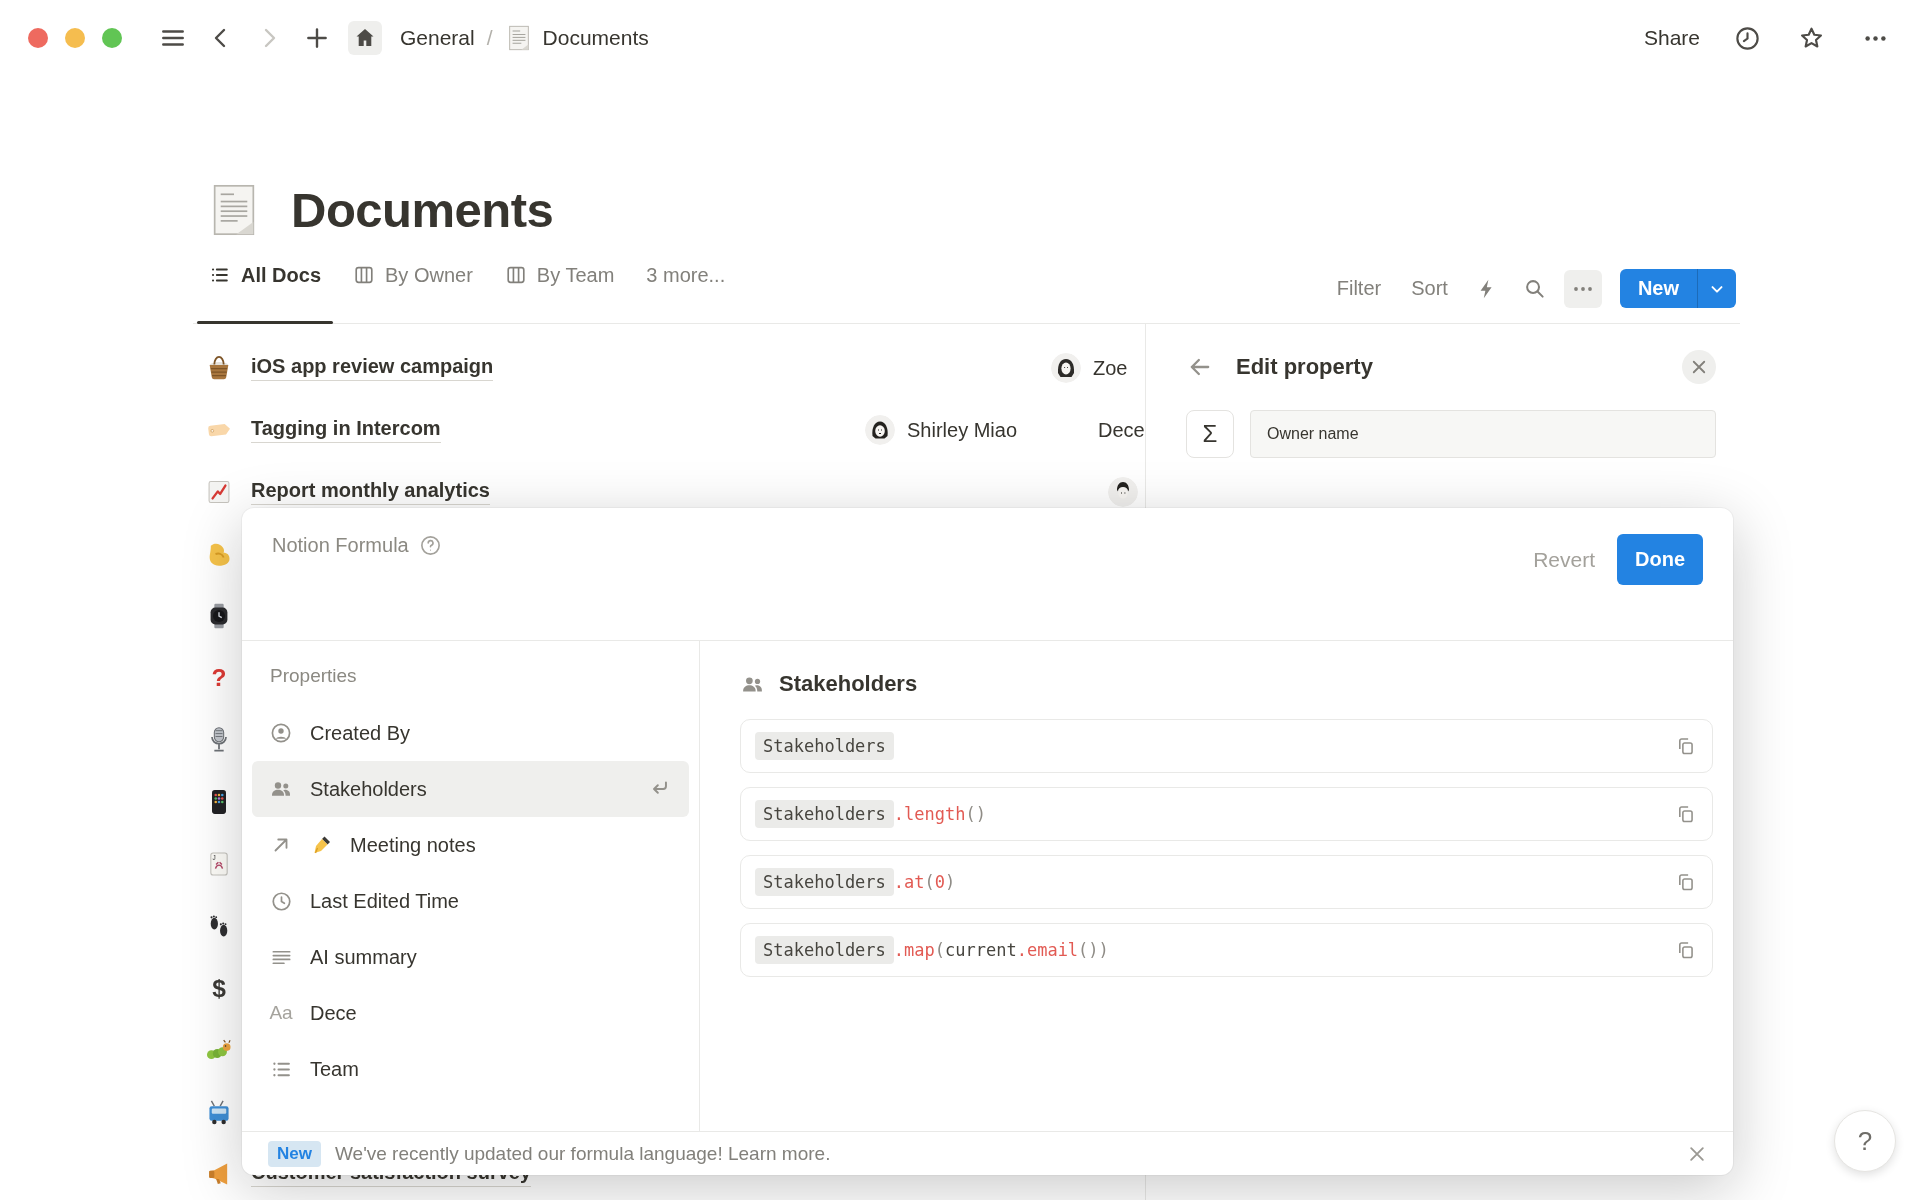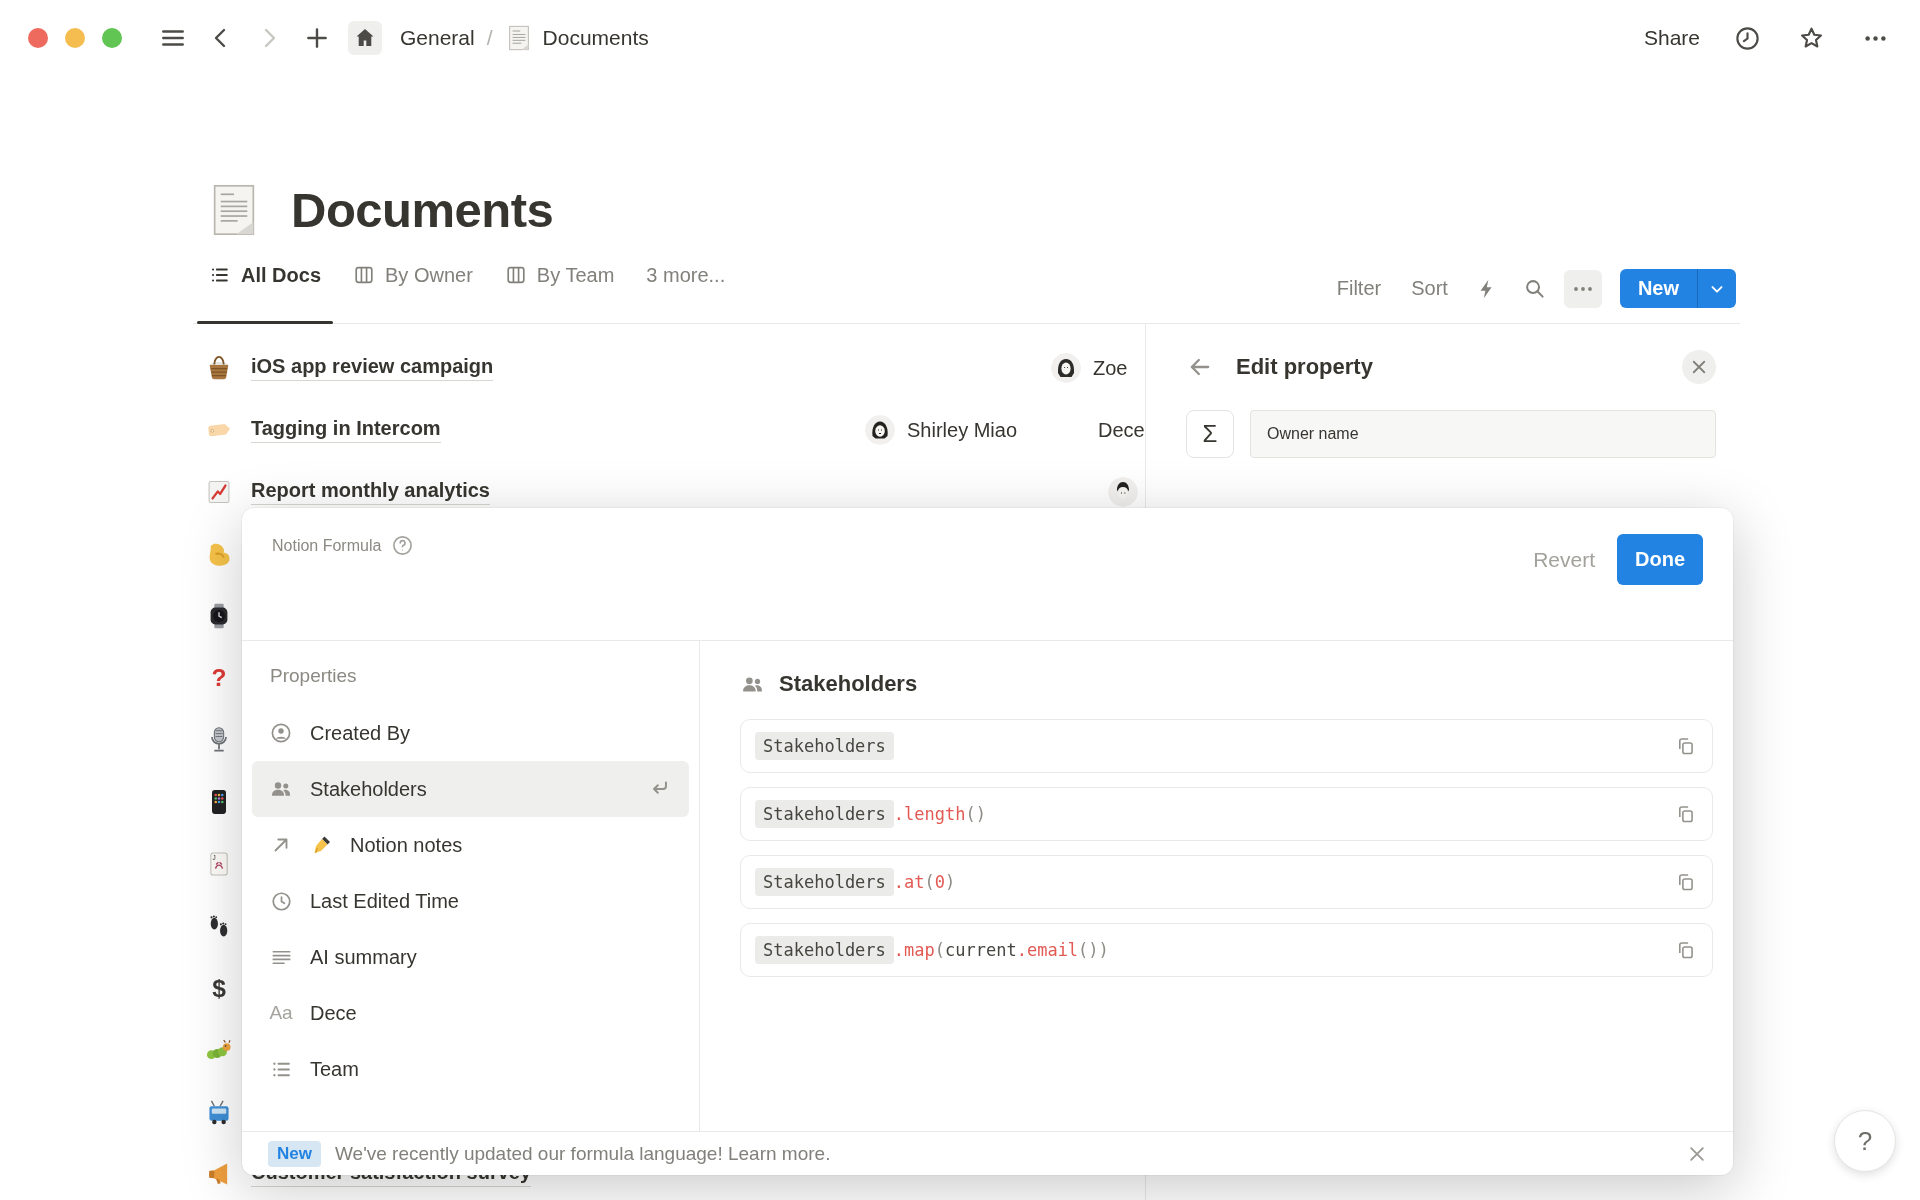--- a/index.html
+++ b/index.html
@@ -67,21 +67,21 @@
   .sigma-btn { width:48px; height:48px; border:1px solid #e4e3e0; border-radius:8px; background:#fff;
                font-size:24px; display:flex; align-items:center; justify-content:center; cursor:pointer; }
   .name-input { flex:1; height:48px; background:#f7f7f5; border:1px solid #e4e3e0; border-radius:4px;
                 font-size:16px; padding:0 16px; color:#37352f; font-family:"Liberation Sans",sans-serif; }
 
   
   .popup { position:absolute; left:242px; top:508px; width:1491px; height:667px; background:#fff;
            border-radius:12px; z-index:10; display:flex; flex-direction:column;
            box-shadow:0 0 0 1px rgba(15,15,15,0.04), 0 14px 60px rgba(15,15,15,0.22); }
   .pp-header { height:132px; padding:26px 30px; display:flex; align-items:flex-start; }
-  .pp-label { display:flex; align-items:center; gap:10px; color:#8b8982; font-size:16px; font-weight:500; }
+  .pp-label { display:flex; align-items:center; gap:10px; color:#8b8982; font-size:20px; font-weight:500; }
   .pp-actions { margin-left:auto; display:flex; align-items:center; gap:22px; }
   .revert { color:#a3a19b; font-size:21px; font-weight:500; cursor:pointer; }
   .done { background:#2383e2; color:#fff; font-size:20px; font-weight:600; padding:14px 18px;
           border-radius:6px; cursor:pointer; }
   .pp-body { flex:1; display:flex; border-top:1px solid #e9e9e7; min-height:0; }
   .props-pane { width:458px; border-right:1px solid #e9e9e7; padding:24px 10px 0 10px; }
   .props-heading { color:#8b8982; font-size:19px; font-weight:500; margin:0 0 18px 18px; }
   .pitem { height:56px; display:flex; align-items:center; gap:16px; padding:0 16px;
            border-radius:6px; font-size:20px; cursor:pointer; }
   .pitem.selected { background:#efefed; }
@@ -497,21 +497,21 @@
         <span class="picon">
             <svg width="22" height="22" viewBox="0 0 24 24" fill="none" stroke="currentColor" stroke-width="2" stroke-linecap="round" stroke-linejoin="round">
               <path d="M6 18 L18 6 M9 6 h9 v9"></path>
             </svg>
           </span>
         <svg class="mini-emo" viewBox="0 0 24 24">
             <path d="M14.5 3.5 l5.5 5.5 -2.5 2.5 -5.5-5.5 z" fill="#3c3a36"></path>
             <path d="M12 6 l5.5 5.5 -6.5 6.5 -6.5 2 1.5-7 z" fill="#f6c34a"></path>
             <path d="M5.5 20 l2-5" stroke="#d99c23" stroke-width="1.2"></path>
           </svg>
-        <span>Notion notes</span>
+        <span>Meeting notes</span>
       </div>
 
       <div class="pitem">
         <span class="picon">
             <svg width="23" height="23" viewBox="0 0 24 24" fill="none" stroke="currentColor" stroke-width="1.8" stroke-linecap="round">
               <circle cx="12" cy="12" r="8.6"></circle>
               <path d="M12 7.5 V12 l3 1.8"></path>
             </svg>
           </span>
         <span>Last Edited Time</span>

